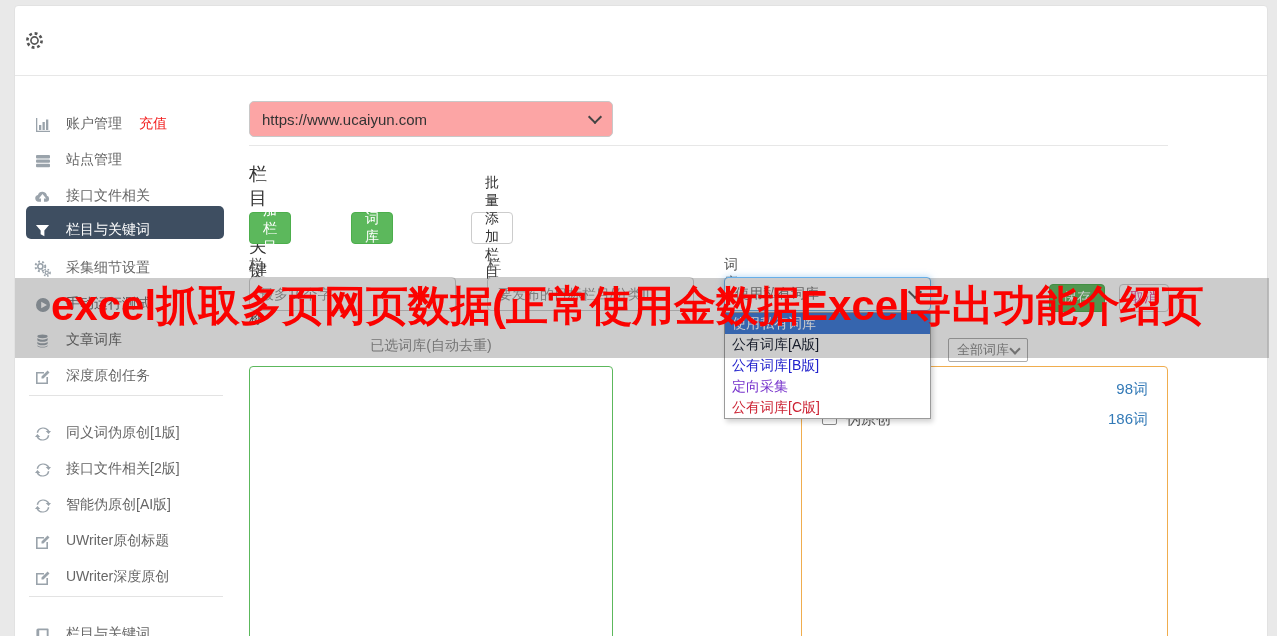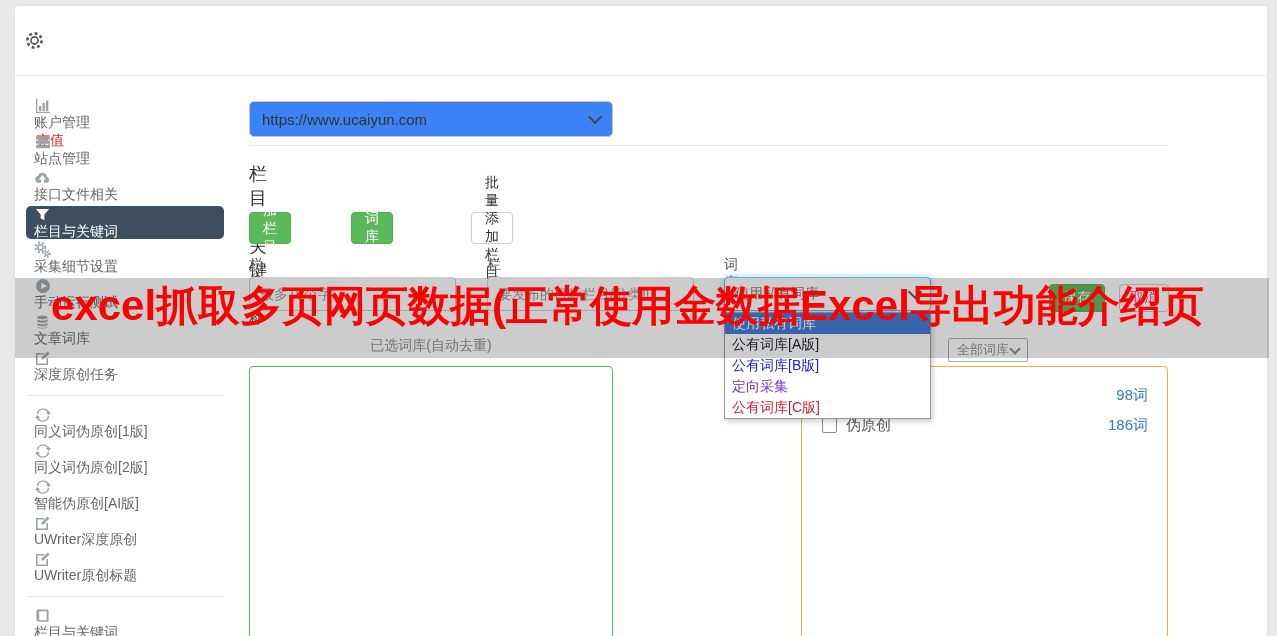--- a/index.html
+++ b/index.html
@@ -16,34 +16,34 @@
   
   .hdr{
     position:absolute;left:0;top:0;right:0;height:70px;
     border-bottom:1px solid #e7e7e7;display:flex;align-items:center;padding-left:10px;box-sizing:border-box;
   }
   .hdr .gear{color:#555;display:inline-flex;margin-right:10px;}
   .hdr .title{font-size:18px;color:#333;}
   
   .sidebar{position:absolute;left:0;top:70px;width:222px;padding:21px 0 0 11px;box-sizing:border-box;}
   .side-item{
-    height:36px;display:flex;align-items:flex-start;padding-left:8px;margin-right:13px;
-    font-size:14px;color:#666;border-radius:5px;cursor:pointer;white-space:nowrap;flex-direction:column;
+    height:36px;display:flex;align-items:flex-end;gap:15px;padding-left:8px;margin-right:13px;
+    font-size:14px;color:#666;border-radius:5px;cursor:pointer;white-space:nowrap;
   }
   .side-item .icon{width:17px;height:17px;display:inline-flex;color:#9aa3ab;flex:none;align-items:center;justify-content:center;}
   .side-item.active{background:#3e4e61;color:#fff;height:33px;margin:1px 13px 2px 0;}
   .side-item.active .icon{color:#fff;}
   .side-item .badge{color:#f21c1c;margin-left:2px;}
   .side-div{height:1px;background:#e3e3e3;margin:10px 14px 10px 3px;}
   
   .content{position:absolute;left:0;top:0;}
   .site-select{
     position:absolute;left:234px;top:95px;width:364px;height:36px;box-sizing:border-box;
     border:1px solid #c8c8c8;border-radius:5px;display:flex;align-items:center;
-    padding:0 12px;font-size:15px;color:#333;background:#3b82f6;cursor:pointer;
+    padding:0 12px;font-size:15px;color:#333;background:#fca5a5;cursor:pointer;
   }
   .chev{width:8px;height:8px;border-right:2px solid #444;border-bottom:2px solid #444;transform:rotate(45deg);margin-left:auto;margin-top:-4px;flex:none;}
   .hr{position:absolute;left:234px;top:139px;width:919px;height:1px;background:#e7e7e7;}
   .sect-title{position:absolute;left:234px;top:156px;font-size:18px;color:#333;}
   .btn{
     position:absolute;top:206px;height:32px;border-radius:4px;font-size:14px;
     display:flex;align-items:center;justify-content:center;box-sizing:border-box;cursor:pointer;padding:0 13px;
   }
   .btn.green{background:#5cb85c;border:1px solid #4cae4c;color:#fff;}
   .btn.plain{background:#fff;border:1px solid #ccc;color:#333;}
@@ -93,21 +93,21 @@
   .filter-select{
     position:absolute;left:933px;top:332px;width:80px;height:24px;box-sizing:border-box;
     border:1px solid #adadad;border-radius:2px;background:#fff;display:flex;align-items:center;
     padding:0 8px;font-size:13px;color:#888;cursor:pointer;
   }
   .filter-select .chev{width:6px;height:6px;border-color:#888;margin-top:-3px;}
   .orange-box{
     position:absolute;left:786px;top:360px;width:367px;height:330px;box-sizing:border-box;
     border:1px solid #f0ad4e;border-radius:4px;background:#fff;padding:13px 19px 0 20px;
   }
-  .lex-row{height:30px;display:flex;align-items:center;gap:9px;}
+  .lex-row{height:30px;display:flex;align-items:flex-start;gap:9px;}
   .cb{width:13px;height:13px;border:1px solid #8a8a8a;border-radius:2px;background:#fff;flex:none;cursor:pointer;}
   .lex-lbl{font-size:15px;color:#555;}
   .lex-count{margin-left:auto;font-size:15px;color:#337ab7;}
   
   .band{
     position:absolute;left:0px;top:272px;width:1254px;height:80px;
     background:rgba(40,40,40,.24);z-index:30;display:flex;align-items:flex-start;
     padding-left:36px;box-sizing:border-box;pointer-events:none;
   }
   .band .red-text{
@@ -229,53 +229,53 @@
         <span class="lbl">同义词伪原创[1版]</span>
 
       </div>
 
       <div class="side-item">
         <span class="icon">
           <svg width="16" height="16" viewBox="0 0 16 16" fill="currentColor">
             <path d="M8 2.5a5.5 5.5 0 0 1 4.7 2.6h-2L13.6 8 16 5.1h-1.6A6.9 6.9 0 0 0 1.6 6.6l1.5.4A5.5 5.5 0 0 1 8 2.5zM8 13.5a5.5 5.5 0 0 1-4.7-2.6h2L2.4 8 0 10.9h1.6a6.9 6.9 0 0 0 12.8 -1.5l-1.5-.4A5.5 5.5 0 0 1 8 13.5z"></path>
           </svg>
         </span>
-        <span class="lbl">同义词伪原创[2版]</span>
+        <span class="lbl">接口文件相关[2版]</span>
 
       </div>
 
       <div class="side-item">
         <span class="icon">
           <svg width="16" height="16" viewBox="0 0 16 16" fill="currentColor">
             <path d="M8 2.5a5.5 5.5 0 0 1 4.7 2.6h-2L13.6 8 16 5.1h-1.6A6.9 6.9 0 0 0 1.6 6.6l1.5.4A5.5 5.5 0 0 1 8 2.5zM8 13.5a5.5 5.5 0 0 1-4.7-2.6h2L2.4 8 0 10.9h1.6a6.9 6.9 0 0 0 12.8 -1.5l-1.5-.4A5.5 5.5 0 0 1 8 13.5z"></path>
           </svg>
         </span>
         <span class="lbl">智能伪原创[AI版]</span>
 
       </div>
 
       <div class="side-item">
         <span class="icon">
           <svg width="16" height="16" viewBox="0 0 16 16" fill="currentColor">
             <path d="M1 3h8v1.6H2.6v8.8h8.8V8H13v7H1z"></path>
             <path d="M6.5 7.6 12.6 1.5l1.9 1.9-6.1 6.1H6.5z"></path>
           </svg>
         </span>
-        <span class="lbl">UWriter深度原创</span>
+        <span class="lbl">UWriter原创标题</span>
 
       </div>
 
       <div class="side-item">
         <span class="icon">
           <svg width="16" height="16" viewBox="0 0 16 16" fill="currentColor">
             <path d="M1 3h8v1.6H2.6v8.8h8.8V8H13v7H1z"></path>
             <path d="M6.5 7.6 12.6 1.5l1.9 1.9-6.1 6.1H6.5z"></path>
           </svg>
         </span>
-        <span class="lbl">UWriter原创标题</span>
+        <span class="lbl">UWriter深度原创</span>
 
       </div>
     <div class="side-div"></div>
       <div class="side-item">
         <span class="icon">
           <svg width="15" height="16" viewBox="0 0 16 16" fill="currentColor">
             <path d="M4 1h9.5a1 1 0 0 1 1 1v11a1 1 0 0 1-1 1H4a2.5 2.5 0 0 1-2.5-2.5v-9A2.5 2.5 0 0 1 4 1zm.5 2v9.5h8V3z"></path>
           </svg>
         </span>
         <span class="lbl">栏目与关键词</span>

